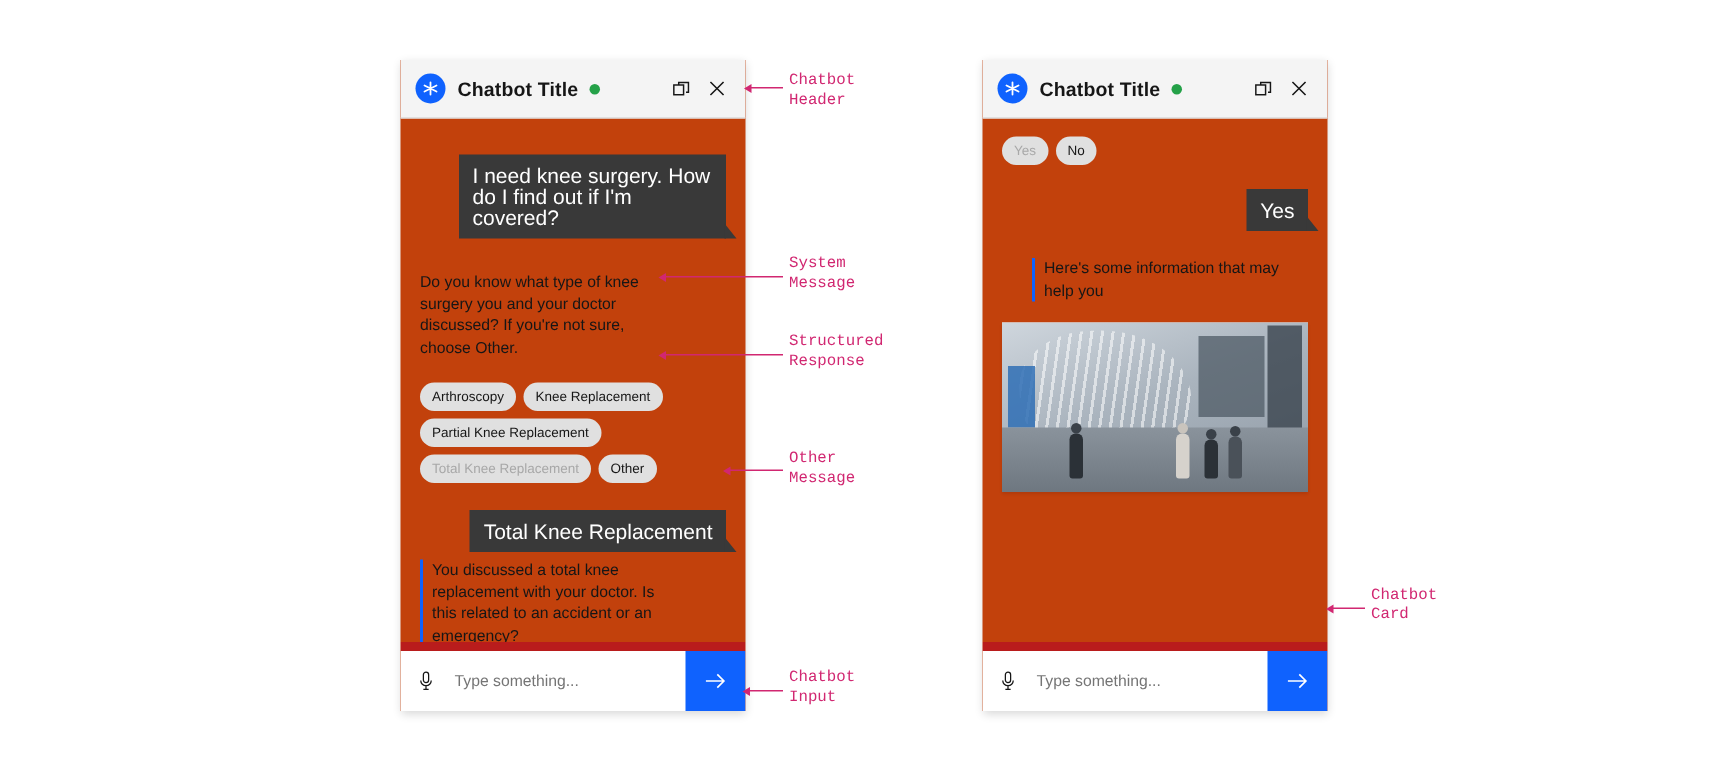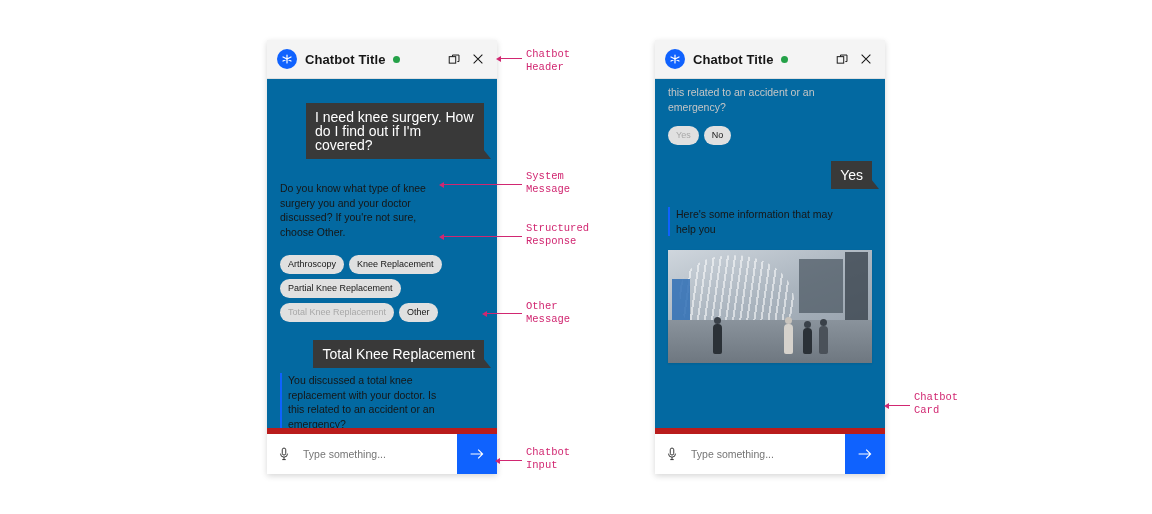--- a/index.html
+++ b/index.html
@@ -12,21 +12,21 @@
     height: 514px;
     position: relative;
     font-family: "Liberation Sans", sans-serif;
     overflow: hidden;
   }
 
   
   .chat-window {
     position: absolute;
     width: 230px;
-    background: #0369a1;
+    background: #c2410c;
     box-shadow: 0 2px 6px rgba(0,0,0,0.16);
     display: flex;
     flex-direction: column;
     overflow: hidden;
   }
   #window-left  { left: 267px; top: 40px;  height: 434px; }
   #window-right { left: 655px; top: 40px;  height: 434px; }
 
   .chat-header {
     height: 38px;
@@ -357,34 +357,31 @@
     </span>
     <span class="hdr-icon">
       <svg width="14" height="14" viewBox="0 0 16 16" fill="none" stroke="currentColor" stroke-width="1.2">
         <path d="M3 3l10 10M13 3L3 13"></path>
       </svg>
     </span>
   </div>
 
   <div class="chat-body">
 
-    <div class="row row-left" style="margin-top:6px;">
-      <div class="sys-msg" style="color:#c6c6c6;">this related to an accident or an emergency?</div>
-    </div>
 
     <div class="chips" style="margin-top:12px;">
       <span class="chip disabled">Yes</span>
       <span class="chip">No</span>
     </div>
 
     <div class="row row-right" style="margin-top:16px;">
       <div class="bubble-user">Yes</div>
     </div>
 
-    <div class="sys-msg-bar" style="margin-top:18px;">
+    <div class="sys-msg-bar" style="margin-top:18px;margin-left:20px;">
       <span class="sys-bar"></span>
       <div class="sys-msg">Here's some information that may help you</div>
     </div>
 
     <div class="card" style="margin-top:14px;">
       <div class="card-img">
         <div class="wall-sweep"></div>
         <div class="panel-a"></div>
         <div class="panel-b"></div>
         <div class="panel-c"></div>

